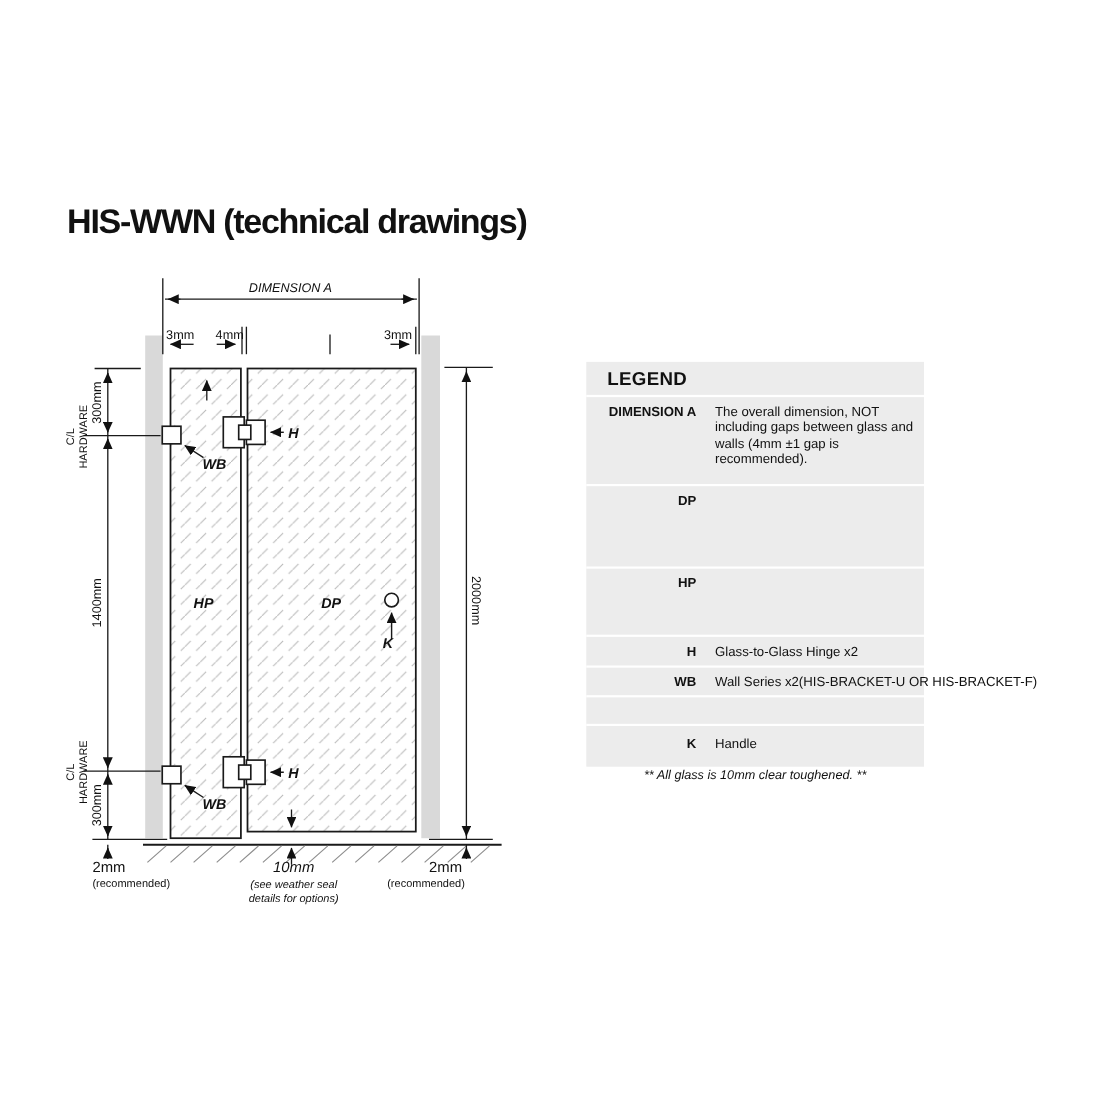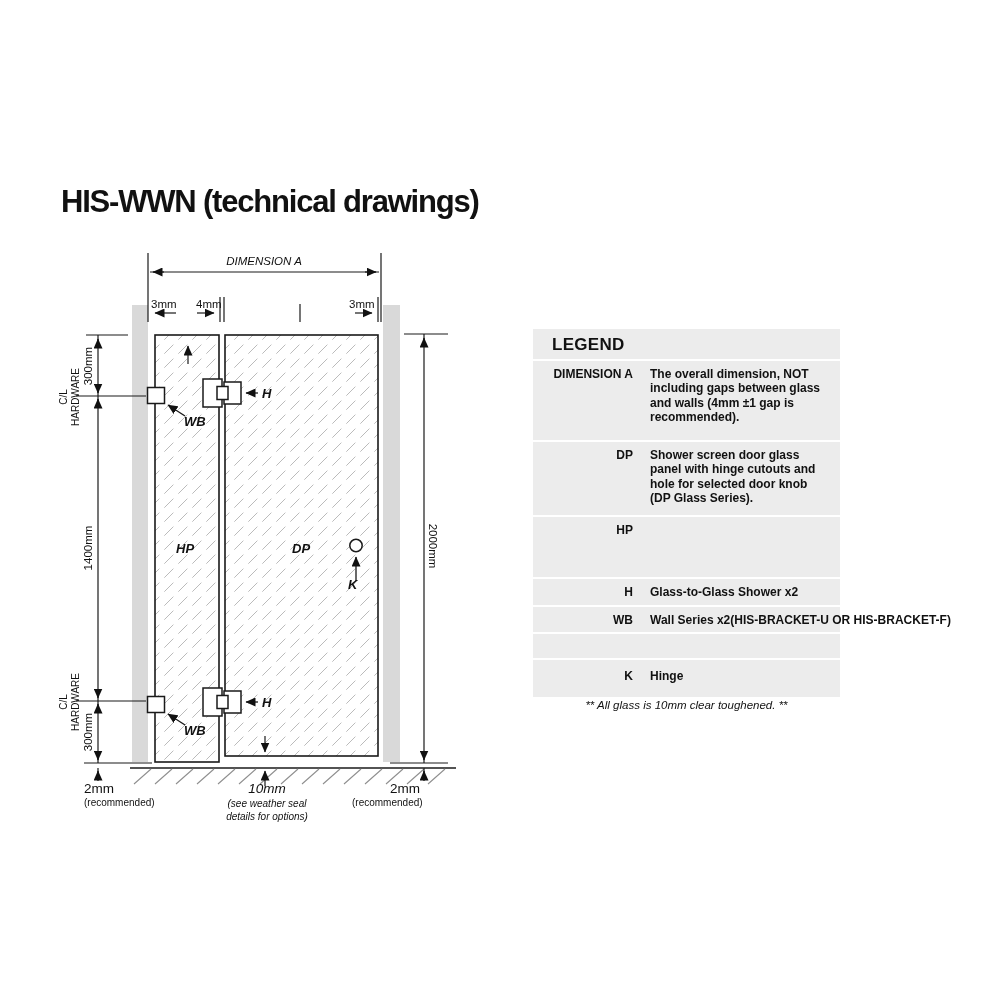--- a/index.html
+++ b/index.html
@@ -13,21 +13,21 @@
   .t-dim-s{font-size:10px;}
   .t-ital{font-style:italic;}
   .t-lab{font-size:13px;font-weight:bold;font-style:italic;}
   .t-big{font-size:13.5px;}
   
   .legend{position:absolute;left:533px;top:329px;width:307px;background:#ececec;
           font-size:12px;line-height:14.5px;}
   .legend-title{font-size:17px;font-weight:bold;padding:9px 16px 6px 19px;letter-spacing:0.3px;}
   .lrow{display:flex;border-top:2px solid #ffffff;padding-top:6px;box-sizing:border-box;}
   .term{flex:0 0 100px;width:100px;text-align:right;font-weight:bold;}
-  .desc{margin-left:17px;width:182px;white-space:pre-line;font-weight:bold;}
+  .desc{margin-left:17px;width:182px;white-space:pre-line;}
   .r0{min-height:81px;} .r1{min-height:75px;} .r2{min-height:62px;}
   .r3{min-height:28px;} .r4{min-height:27px;} .r5{min-height:26px;}
   .r6{min-height:39px;padding-top:9px;}
   .r4 .desc{white-space:nowrap;width:auto;overflow:visible;}
   .footnote{position:absolute;left:533px;top:699px;width:307px;text-align:center;
             font-size:11.5px;font-style:italic;}
 </style>
 </head>
 <body>
 
@@ -179,38 +179,36 @@
   </svg>
 
   <div class="legend">
     <div class="legend-title">LEGEND</div>
     <div class="lrow r0">
       <div class="term">DIMENSION A</div>
       <div class="desc">The overall dimension, NOT including gaps between glass and walls (4mm ±1 gap is recommended).</div>
     </div>
     <div class="lrow r1">
       <div class="term">DP</div>
-      <div class="desc">Shower screen door glass panel with hinge cutouts and hole for selected door knob
-(DP Glass Series).</div>
     </div>
     <div class="lrow r2">
       <div class="term">HP</div>
     </div>
     <div class="lrow r3">
       <div class="term">H</div>
-      <div class="desc">Glass-to-Glass Shower x2</div>
+      <div class="desc">Glass-to-Glass Hinge x2</div>
     </div>
     <div class="lrow r4">
       <div class="term">WB</div>
       <div class="desc">Wall Series x2(HIS-BRACKET-U OR HIS-BRACKET-F)</div>
     </div>
     <div class="lrow r5">
       <div class="term"></div>
       <div class="desc"></div>
     </div>
     <div class="lrow r6">
       <div class="term">K</div>
-      <div class="desc">Hinge</div>
+      <div class="desc">Handle</div>
     </div>
   </div>
   <div class="footnote">** All glass is 10mm clear toughened. **</div>
 
 </div>
 
 </body></html>

